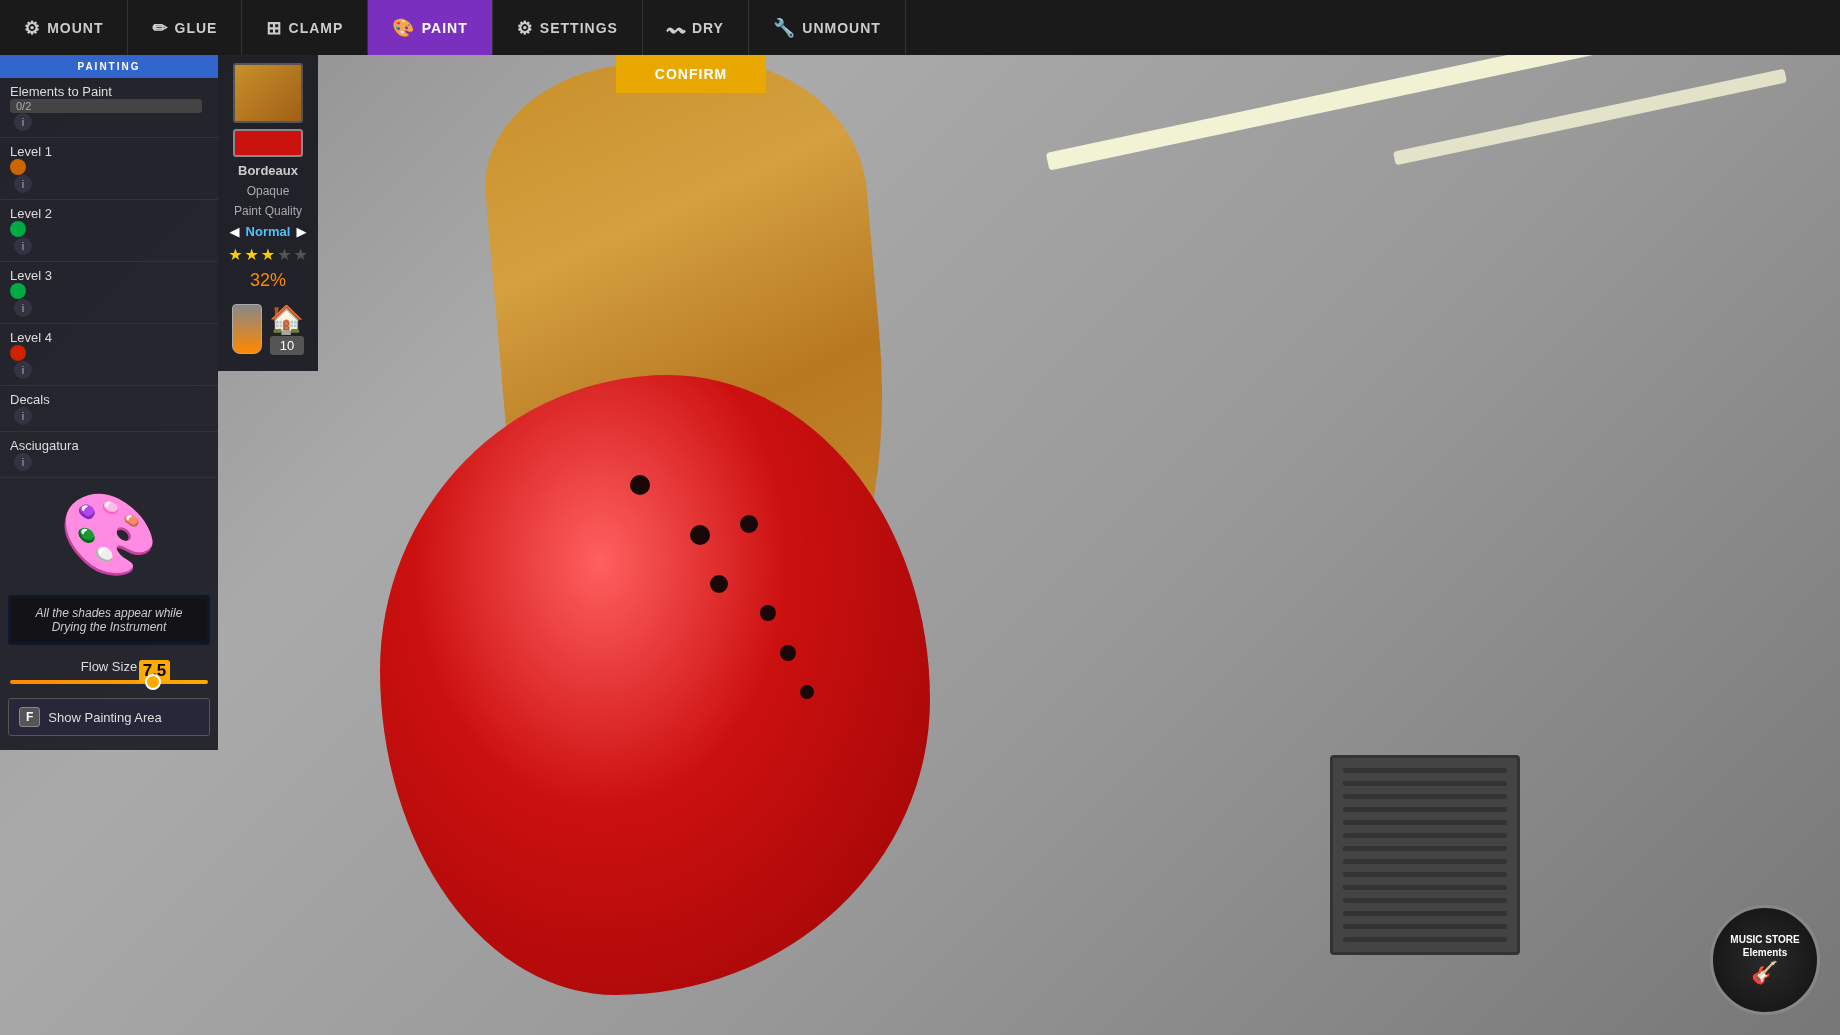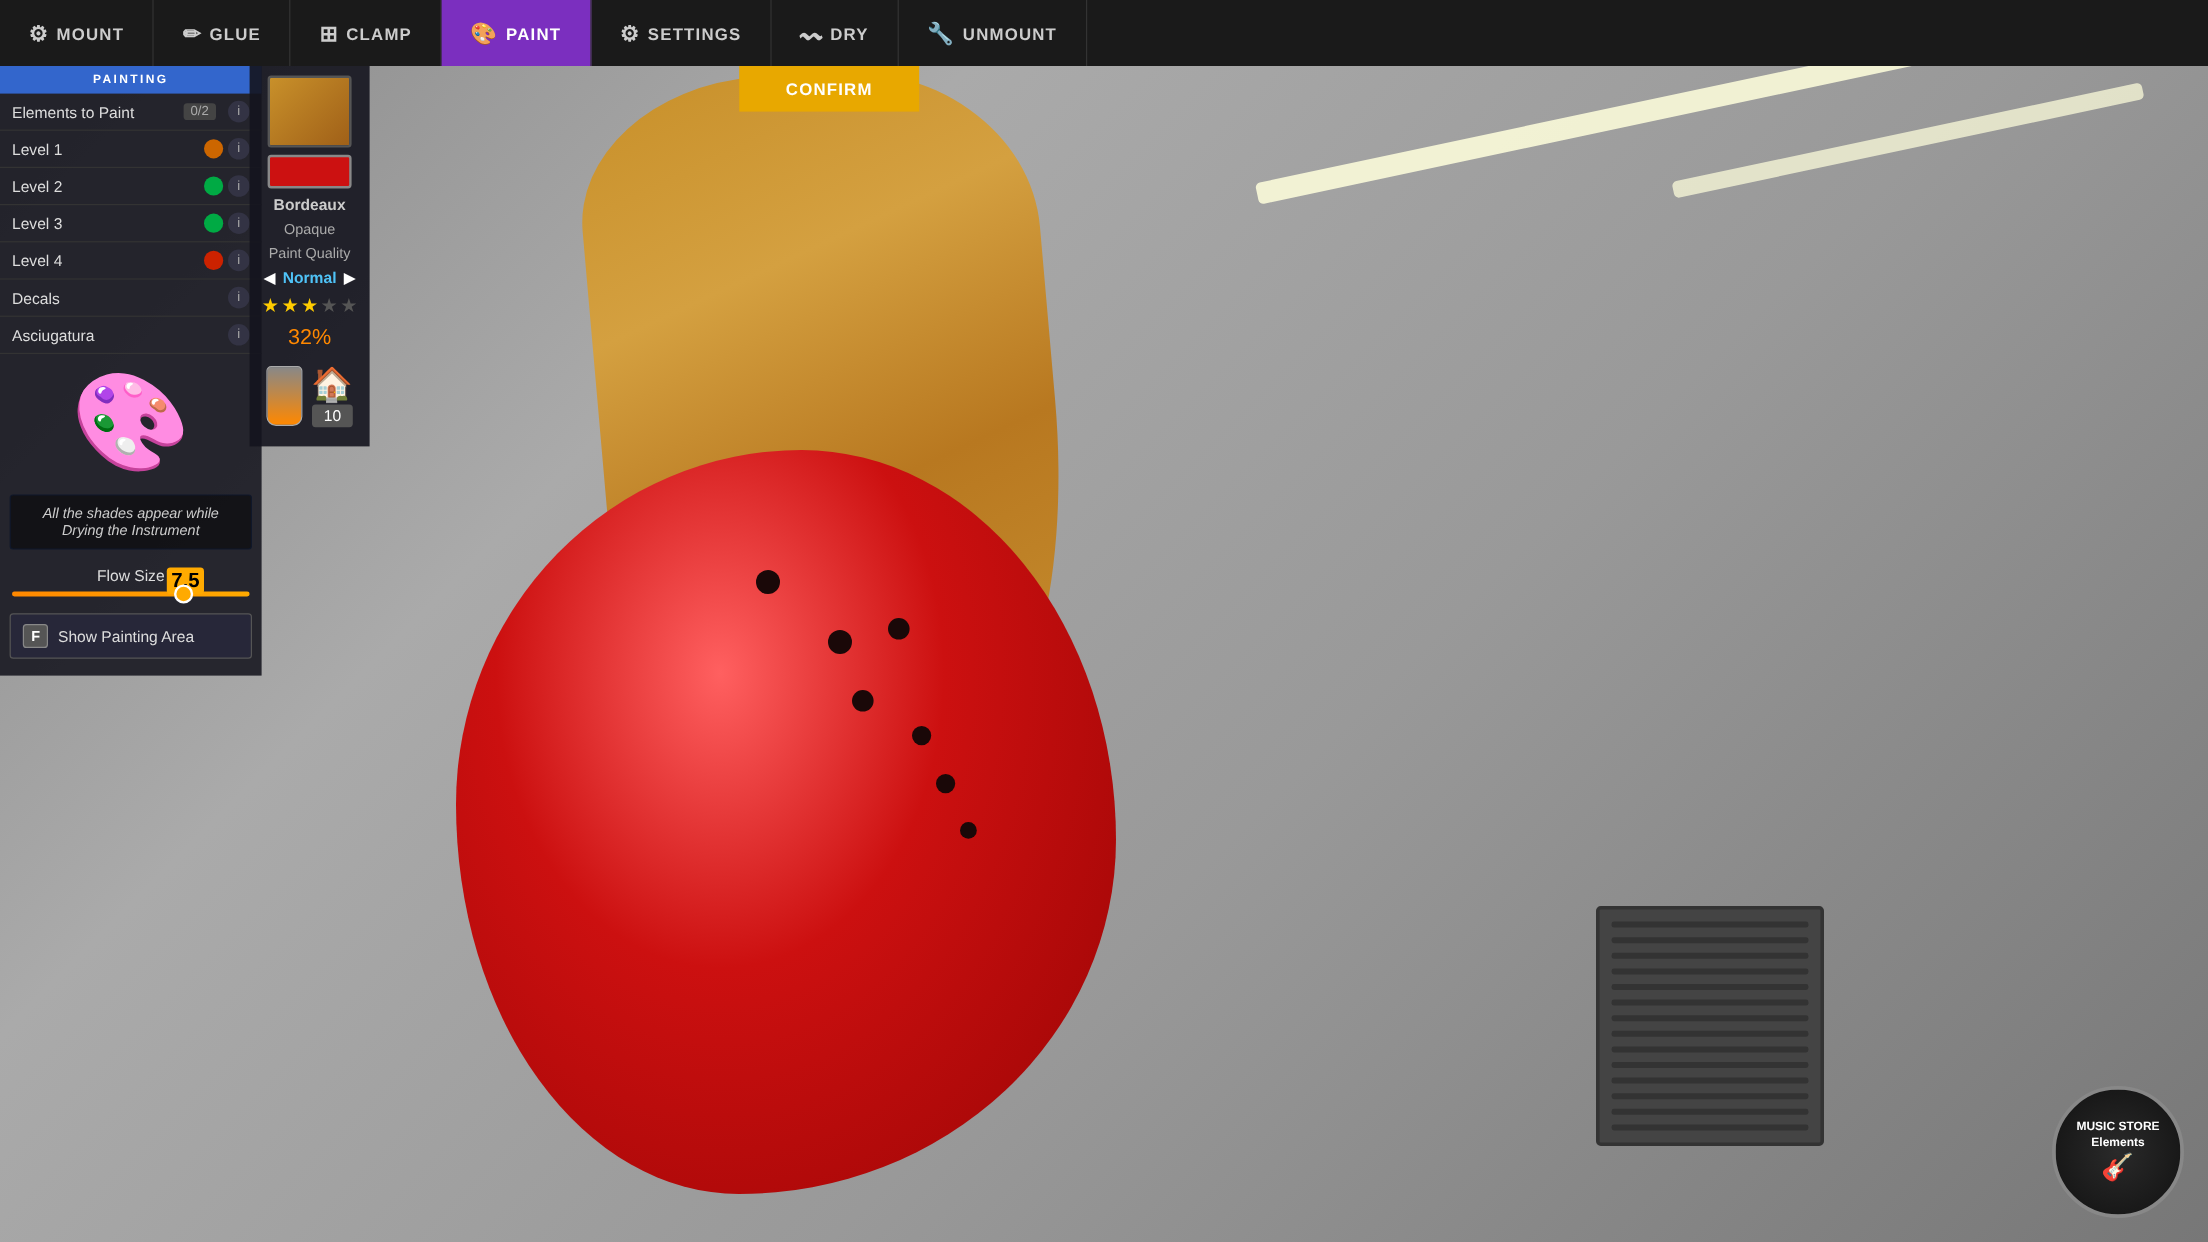--- a/index.html
+++ b/index.html
@@ -113,26 +113,26 @@
       color: #fff;
       text-align: center;
       padding: 6px 0;
       font-size: 10px;
       font-weight: bold;
       letter-spacing: 2px;
     }
 
     .panel-row {
       display: flex;
-      align-items: center;
       justify-content: space-between;
       padding: 6px 10px;
       color: #ddd;
       font-size: 13px;
       border-bottom: 1px solid #333;
+      flex-direction: column;
     }
 
     .panel-row .left-label { flex: 1; }
 
     .panel-row .badge {
       background: #444;
       color: #aaa;
       font-size: 11px;
       padding: 1px 6px;
       border-radius: 3px;
@@ -174,21 +174,21 @@
     
     .palette-area {
       display: flex;
       justify-content: center;
       padding: 10px 0 5px;
     }
 
     
     .info-box {
       background: rgba(0,0,0,0.5);
-      border: 1px solid #0f172a;
+      border: 3px solid #0f172a;
       margin: 8px;
       padding: 8px;
       color: #ccc;
       font-size: 12px;
       font-style: italic;
       text-align: center;
       border-radius: 3px;
     }
 
     
@@ -256,21 +256,21 @@
       font-weight: bold;
       padding: 2px 6px;
       border-radius: 3px;
       border: 1px solid #888;
     }
 
     
     #color-panel {
       position: absolute;
       top: 55px;
-      left: 208px;
+      left: 218px;
       width: 100px;
       background: rgba(20, 20, 30, 0.9);
       z-index: 50;
       padding-bottom: 10px;
       display: flex;
       flex-direction: column;
       align-items: center;
       gap: 6px;
     }
 

